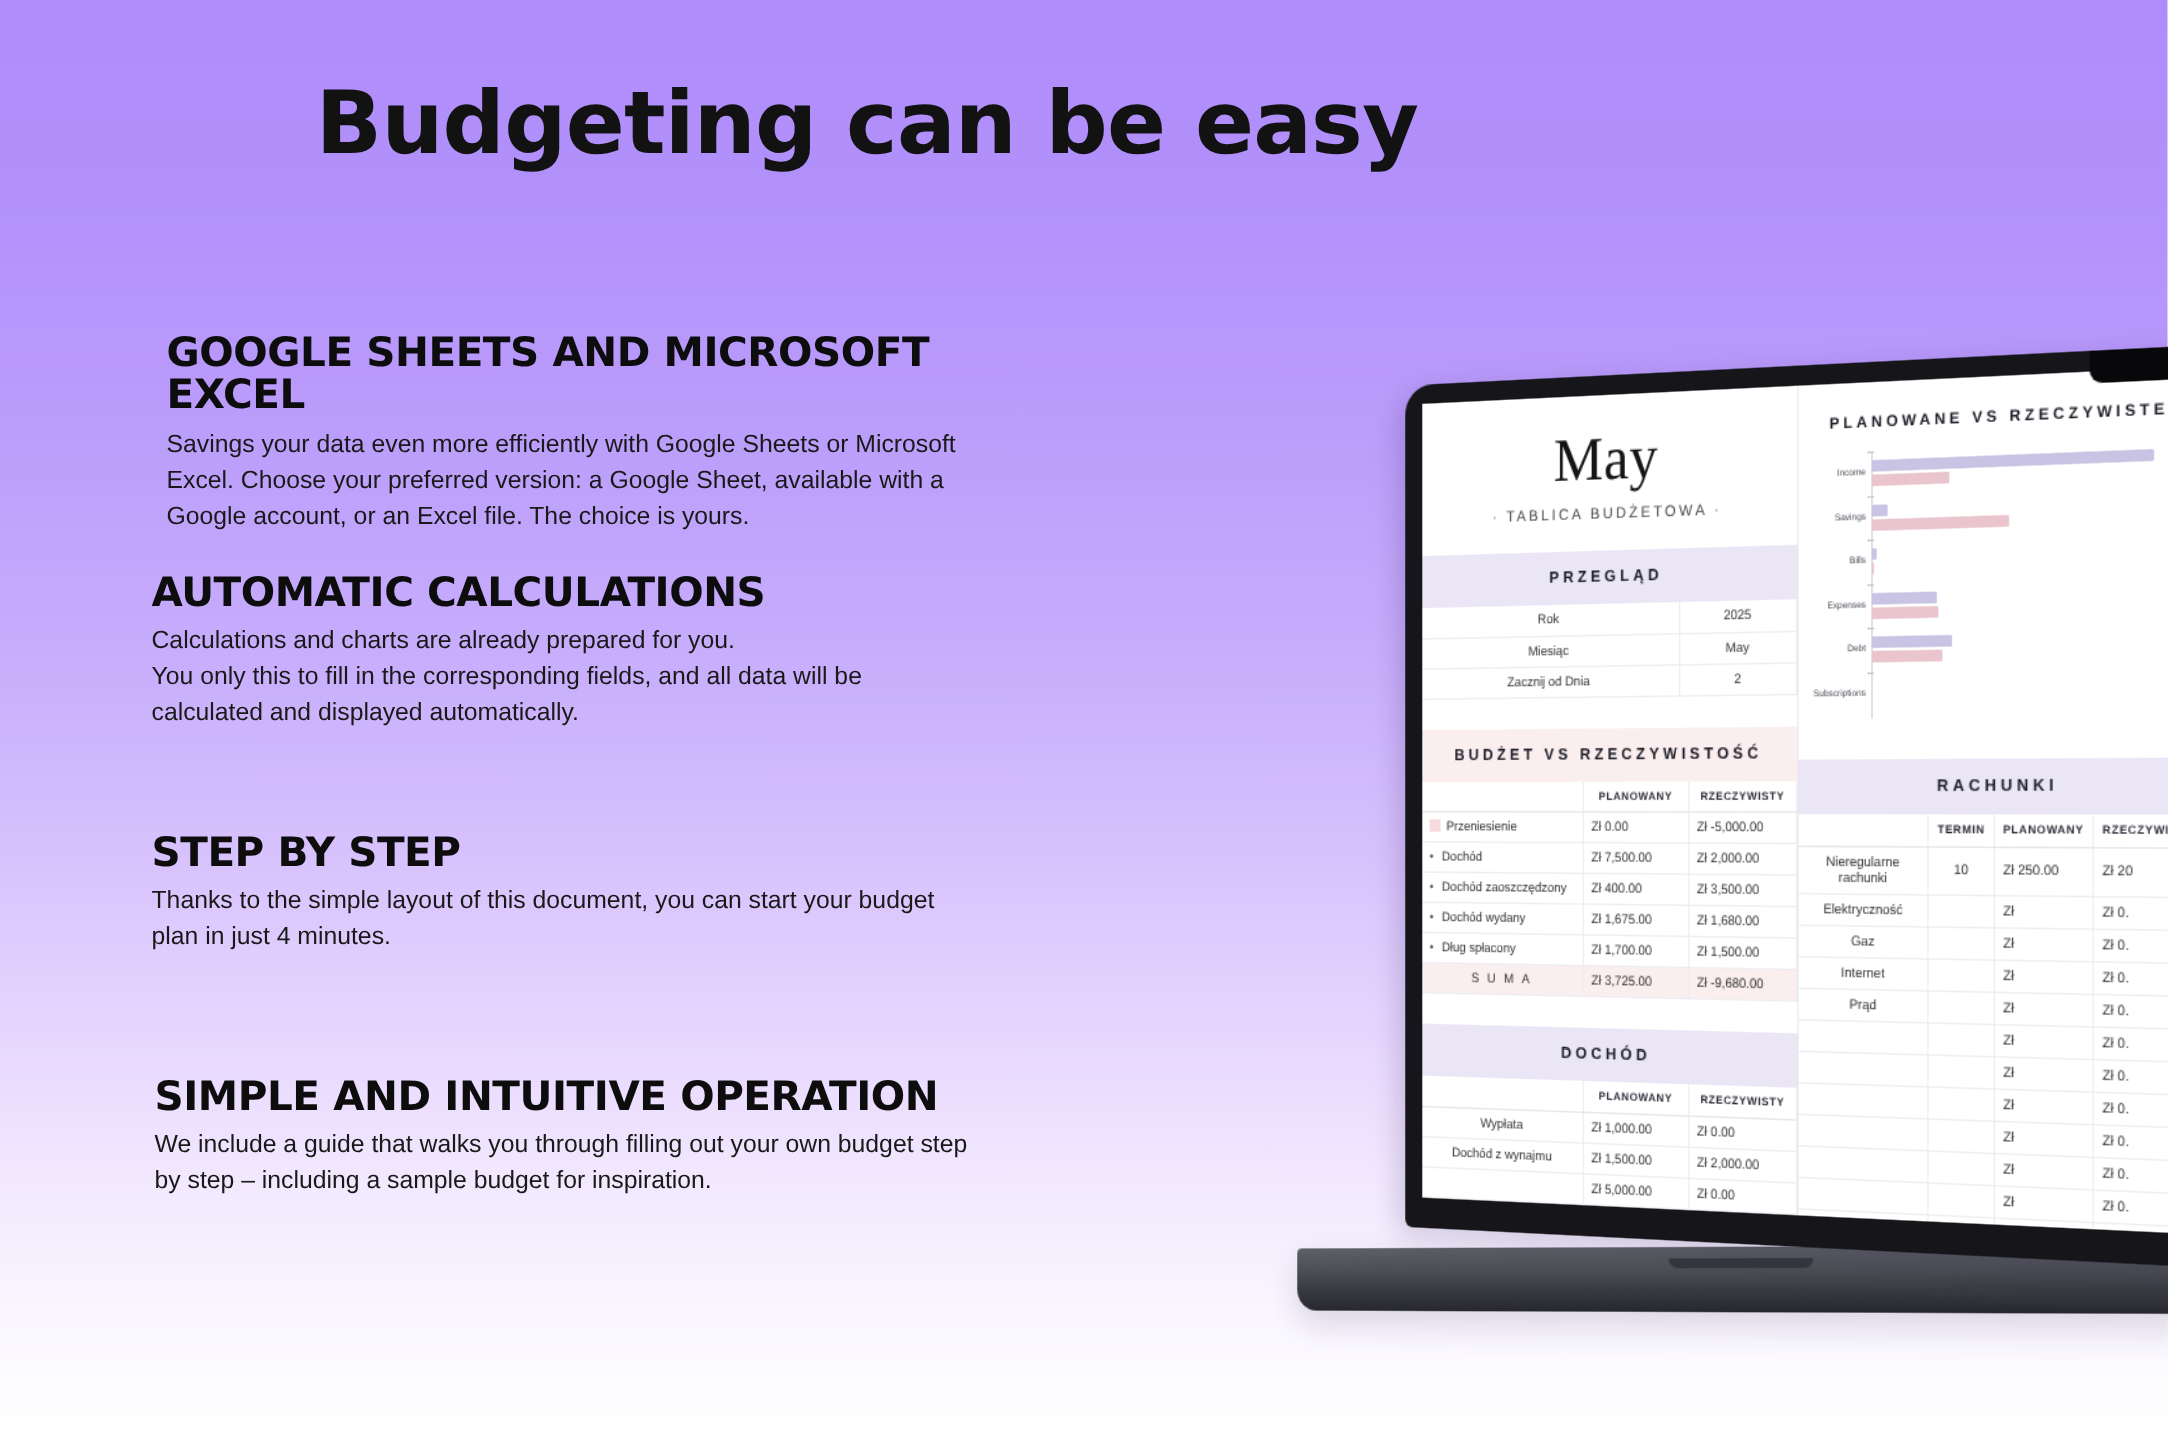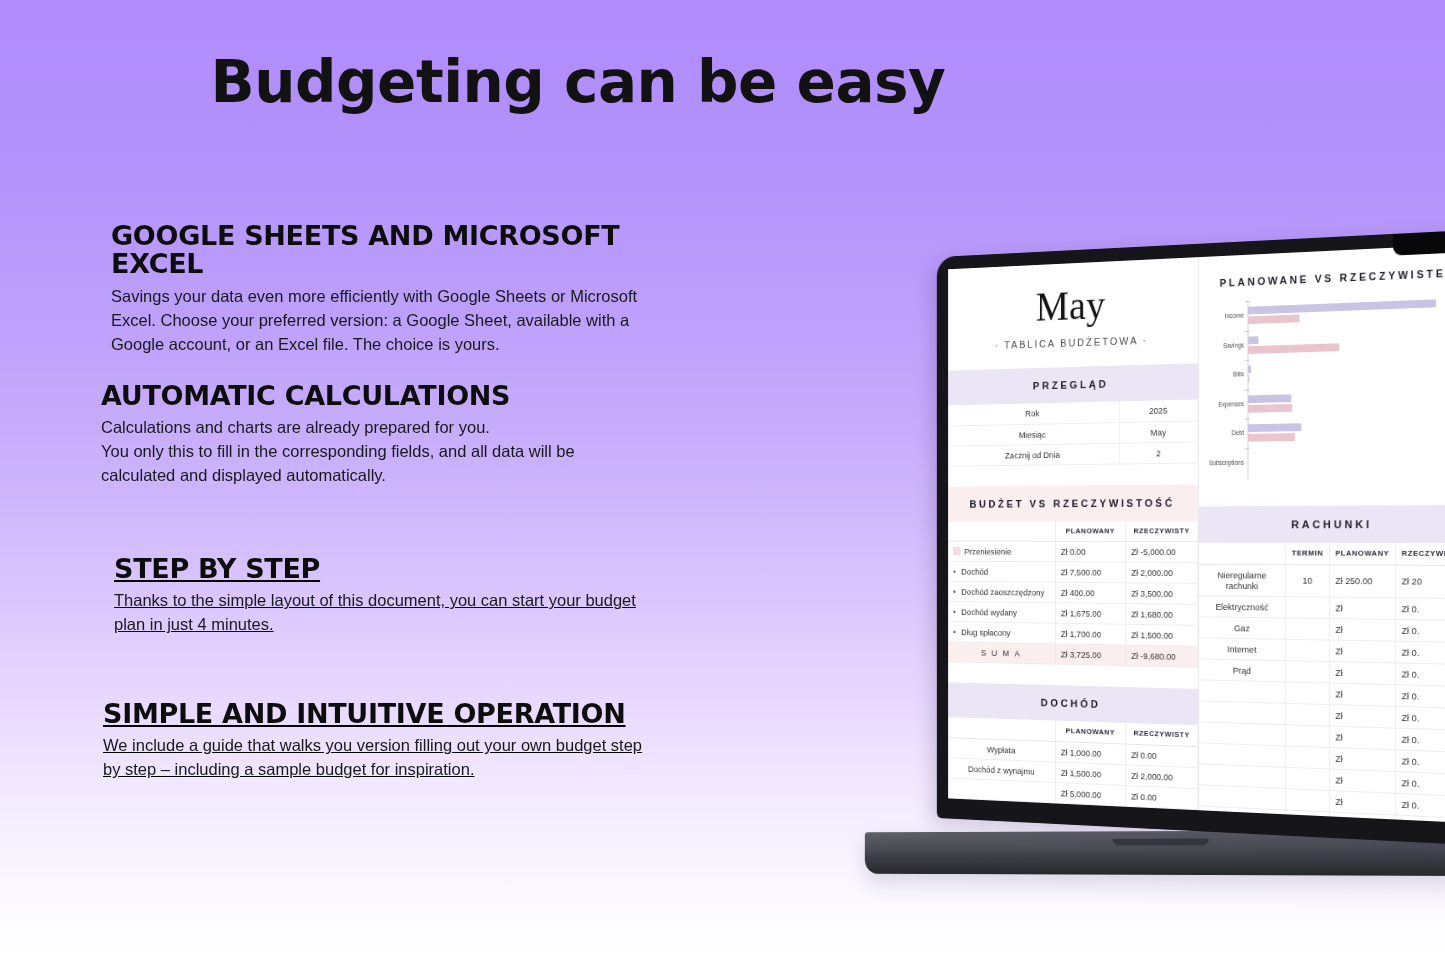--- a/index.html
+++ b/index.html
@@ -39,22 +39,22 @@
   }
   .feature-body {
     font-family: "Liberation Sans", sans-serif;
     font-size: 16.5px;
     line-height: 1.45;
     color: #191919;
     white-space: pre-line;
   }
   .f0 { position: absolute; top: 0px;   left: 1px;  width: 600px; margin-left: 10px; }
   .f1 { position: absolute; top: 160px; left: 1px;  width: 600px; }
-  .f2 { position: absolute; top: 333px; left: 14px;  width: 600px; text-decoration: underline; }
-  .f3 { position: absolute; top: 478px; left: 3px;  width: 610px; text-decoration: underline; }
+  .f2 { position: absolute; top: 333px; left: 1px;  width: 600px; }
+  .f3 { position: absolute; top: 496px; left: 3px;  width: 610px; }
 
   
   .laptop { position: absolute; left: 770px; top: 230px; width: 700px; height: 660px; }
 
   .screen-shell {
     position: absolute;
     left: 100px; top: 0px;
     width: 600px; height: 615px;
     background: #15151a;
     border-radius: 22px 10px 6px 6px;
@@ -197,21 +197,21 @@
   </div>
 
   <div class="feature f2">
     <div class="feature-head">STEP BY STEP</div>
     <div class="feature-body">Thanks to the simple layout of this document, you can start your budget
 plan in just 4 minutes.</div>
   </div>
 
   <div class="feature f3">
     <div class="feature-head">SIMPLE AND INTUITIVE OPERATION</div>
-    <div class="feature-body">We include a guide that walks you version filling out your own budget step
+    <div class="feature-body">We include a guide that walks you through filling out your own budget step
 by step – including a sample budget for inspiration.</div>
   </div>
 
 </div>
 
 <div class="laptop">
 
   <div class="laptop-base">
     <div class="laptop-lip"></div>
   </div>

